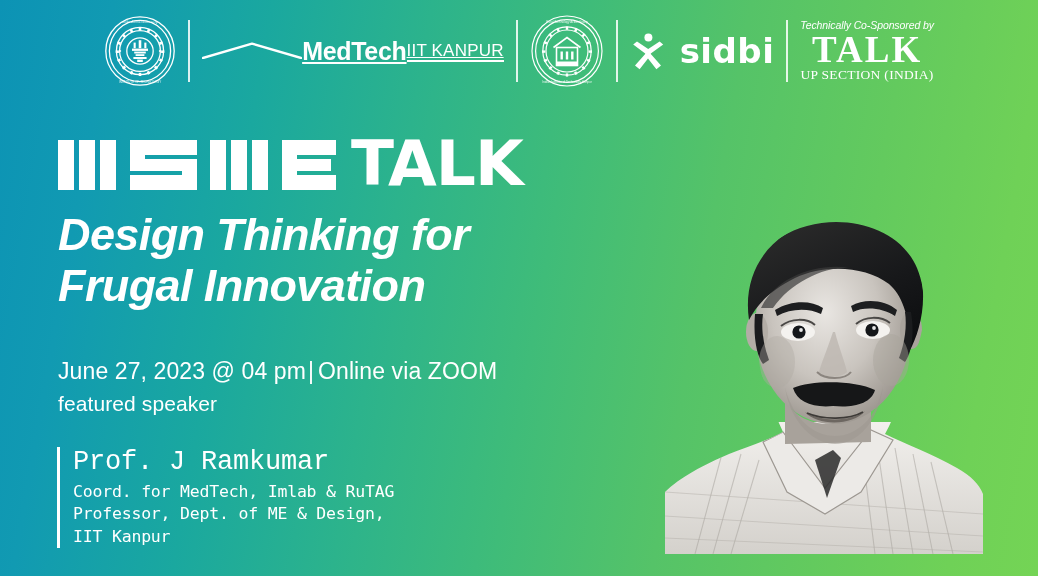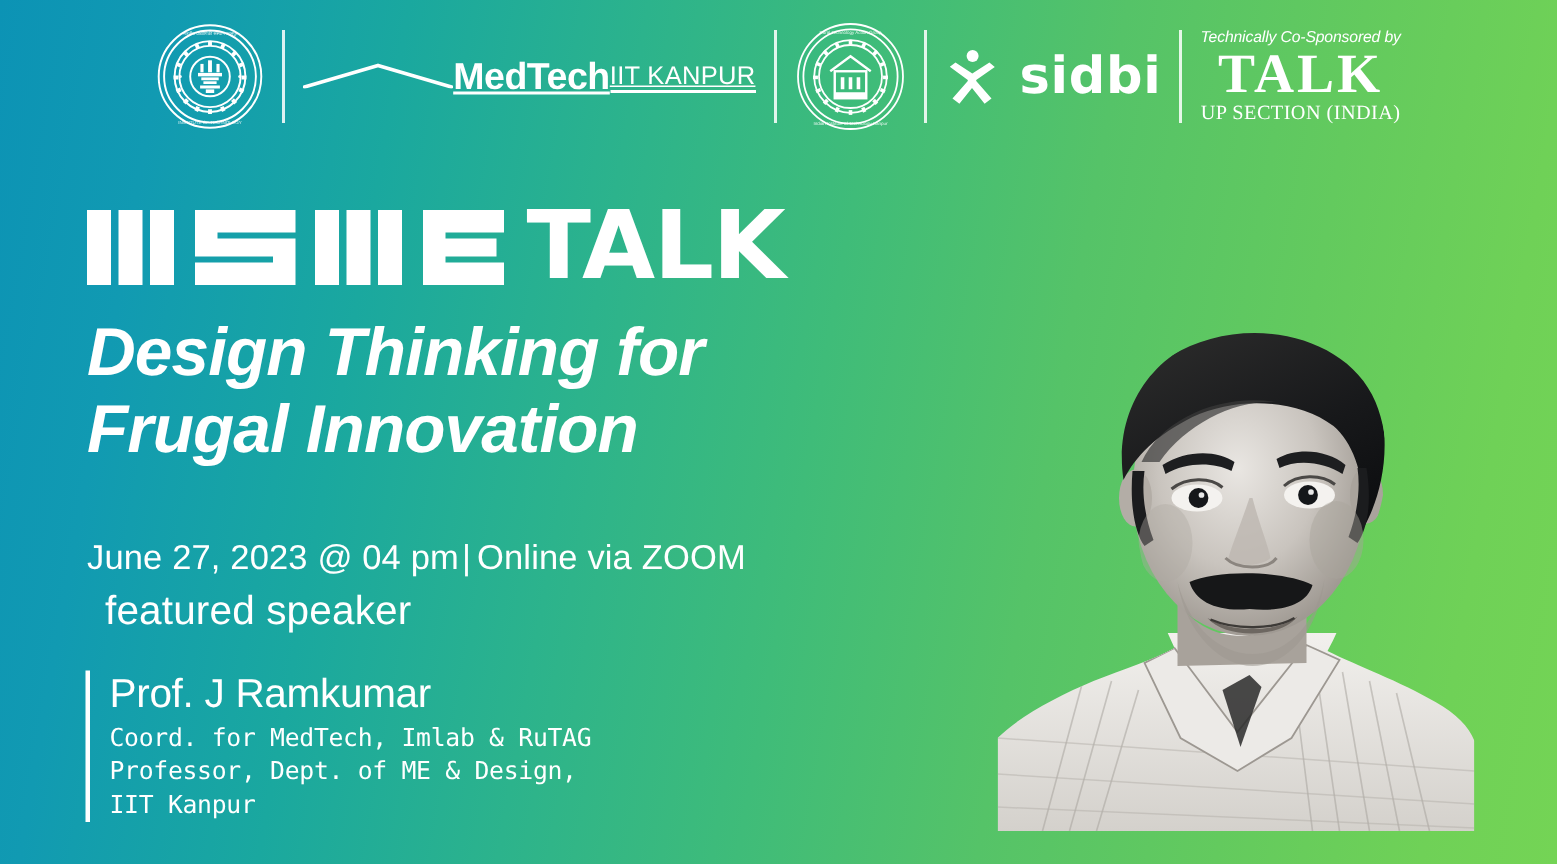--- a/index.html
+++ b/index.html
@@ -190,23 +190,22 @@
   #when-where .sep {
     padding: 0 4px 0 2px;
     font-weight: 300;
   }
 
   #featured-label {
     position: absolute;
     left: 58px;
     top: 392px;
     color: #fff;
-    font-size: 27px;
+    font-size: 21px;
     letter-spacing: 0.1px;
-    margin-left: 12px;
   }
 
   
   #speaker-block {
     position: absolute;
     left: 57px;
     top: 447px;
     display: flex;
   }
   #speaker-rule {
@@ -215,20 +214,21 @@
     margin-right: 13px;
     flex: none;
     align-self: stretch;
   }
   #speaker-name {
     color: #fff;
     font-size: 27px;
     letter-spacing: -0.2px;
     line-height: 1.18;
     margin-bottom: 2px;
+    font-family: Liberation Mono, monospace;
   }
   .speaker-line {
     color: #fff;
     font-family: "DejaVu Sans Mono", monospace;
     font-size: 16.5px;
     line-height: 1.36;
     letter-spacing: -0.2px;
     white-space: pre;
   }
 

